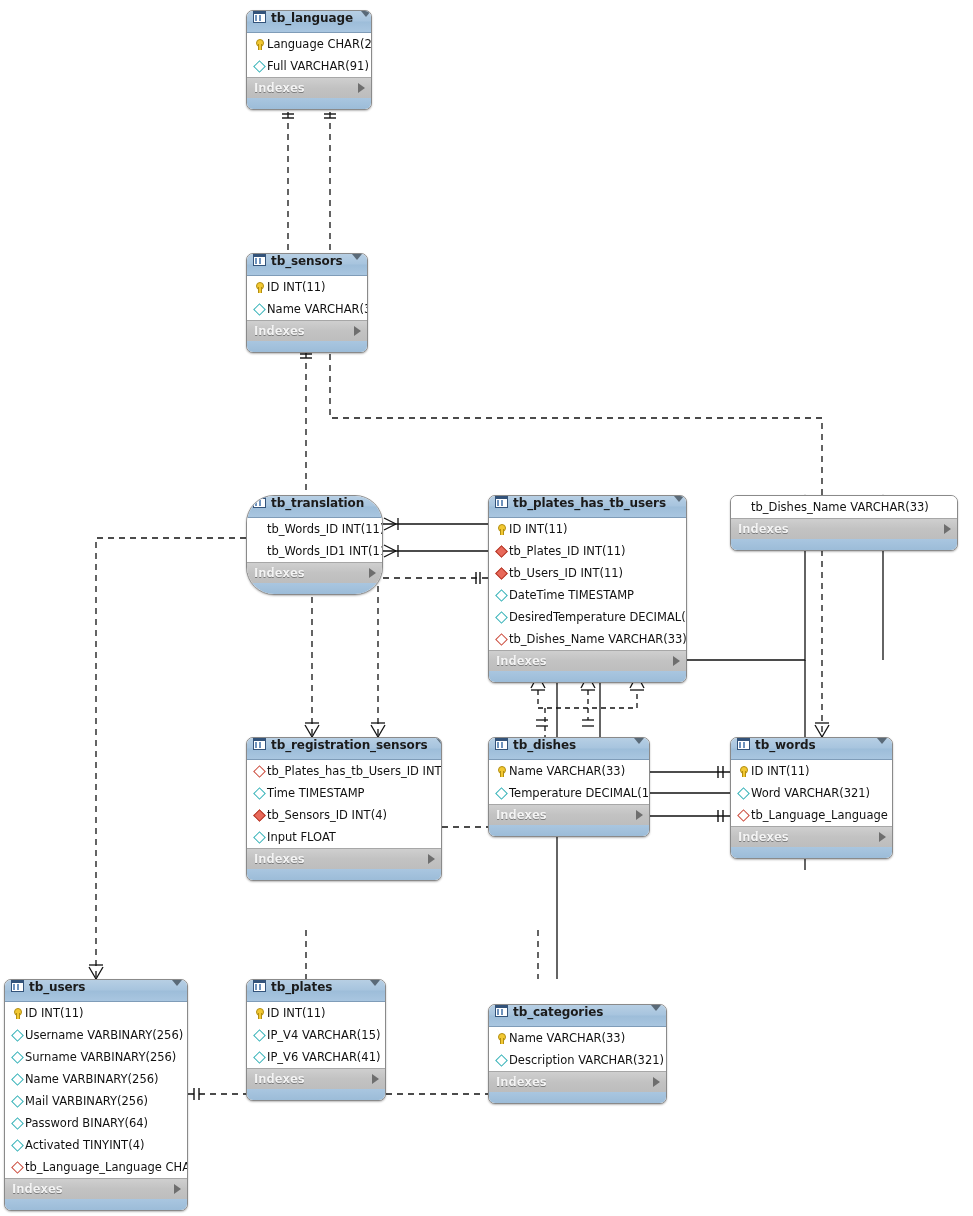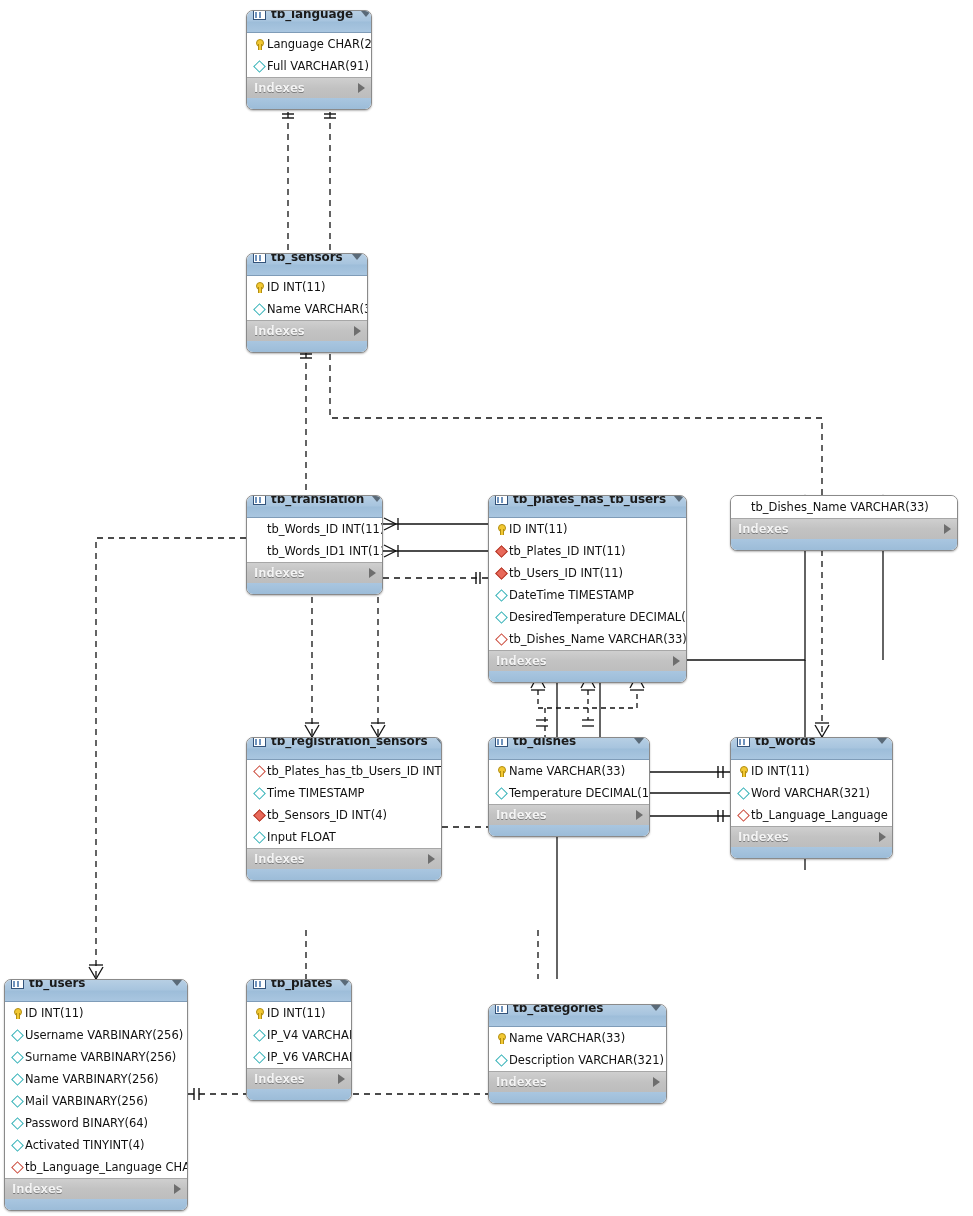--- a/index.html
+++ b/index.html
@@ -19,21 +19,21 @@
   .table-box {
     position: absolute;
     background: #ffffff;
     border: 1px solid #8a8a8a;
     border-radius: 7px;
     box-shadow: 0 1px 2px rgba(0,0,0,0.28);
     overflow: hidden;
     z-index: 5;
   }
   .tbl-header {
-    display: flex; align-items: center;
+    display: flex; align-items: flex-start;
     height: 22px;
     padding: 0 5px 16px 6px;
     background: linear-gradient(to bottom, #b7cfe4 0%, #a7c4de 48%, #9dbdd9 52%, #a9c6e0 100%);
     border-bottom: 1px solid #7f9cb8;
   }
   .hdr-icon {
     width: 13px; height: 12px;
     flex: 0 0 13px;
     margin-right: 5px;
     background: #ffffff;
@@ -305,21 +305,21 @@
           <span class="col-icon ico-dia cyan"></span>
           <span class="col-text">Name VARCHAR(31)</span>
         </div>
       </div>
       <div class="indexes">
         <span class="idx-label">Indexes</span>
         <span class="idx-arrow"></span>
       </div>
       <div class="footer-strip"></div>
     </div>
-    <div class="table-box" style="left: 246px; top: 495px; width: 137px;">
+    <div class="table-box" style="left: 246px; top: 495px; width: 137px; border-radius: 28px;">
       <div class="tbl-header">
         <span class="hdr-icon"></span>
         <span class="tbl-title">tb_translation</span>
         <span class="caret"></span>
       </div>
       <div class="cols">
         <div class="col-row">
           <span class="col-icon blank"></span>
           <span class="col-text">tb_Words_ID INT(11)</span>
         </div>
@@ -502,21 +502,21 @@
           <span class="col-icon ico-dia red-out"></span>
           <span class="col-text">tb_Language_Language CHAR(2)</span>
         </div>
       </div>
       <div class="indexes">
         <span class="idx-label">Indexes</span>
         <span class="idx-arrow"></span>
       </div>
       <div class="footer-strip"></div>
     </div>
-    <div class="table-box" style="left: 246px; top: 979px; width: 106px;">
+    <div class="table-box" style="left: 246px; top: 979px; width: 140px;">
       <div class="tbl-header">
         <span class="hdr-icon"></span>
         <span class="tbl-title">tb_plates</span>
         <span class="caret"></span>
       </div>
       <div class="cols">
         <div class="col-row">
           <span class="col-icon ico-key"></span>
           <span class="col-text">ID INT(11)</span>
         </div>

